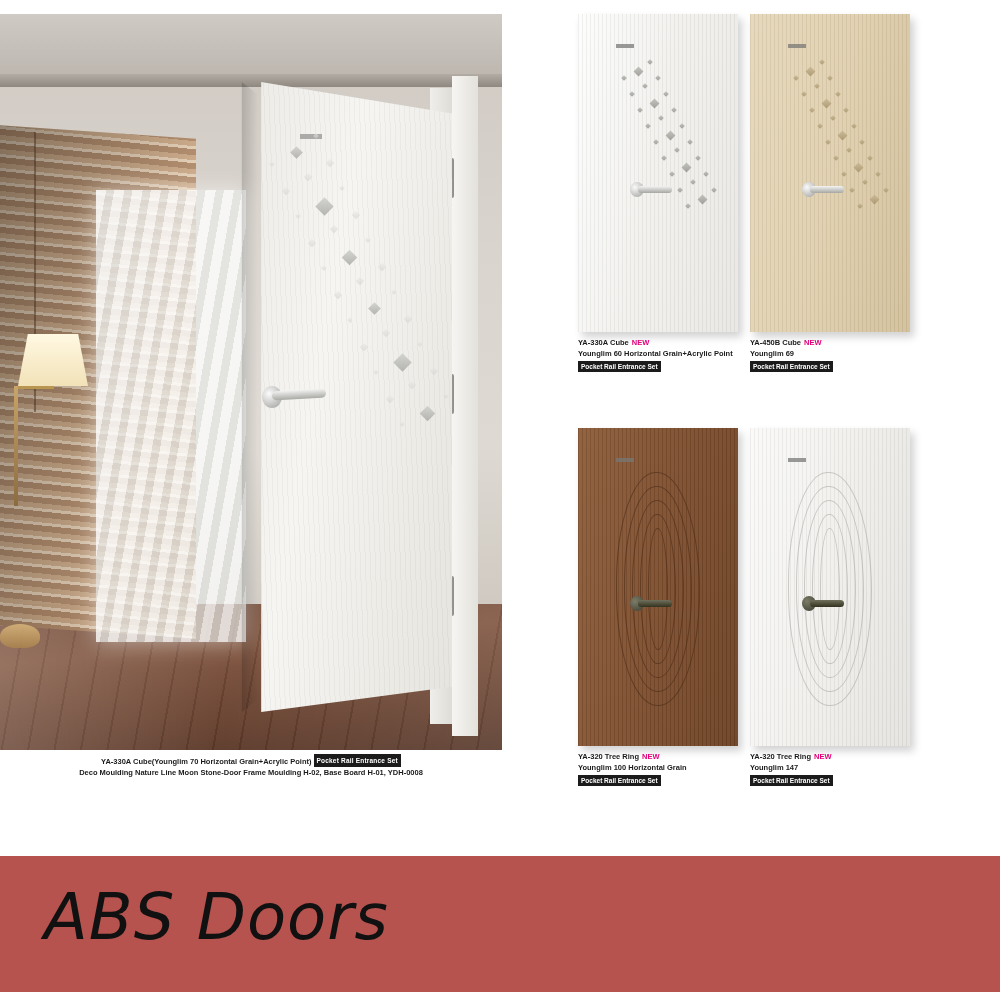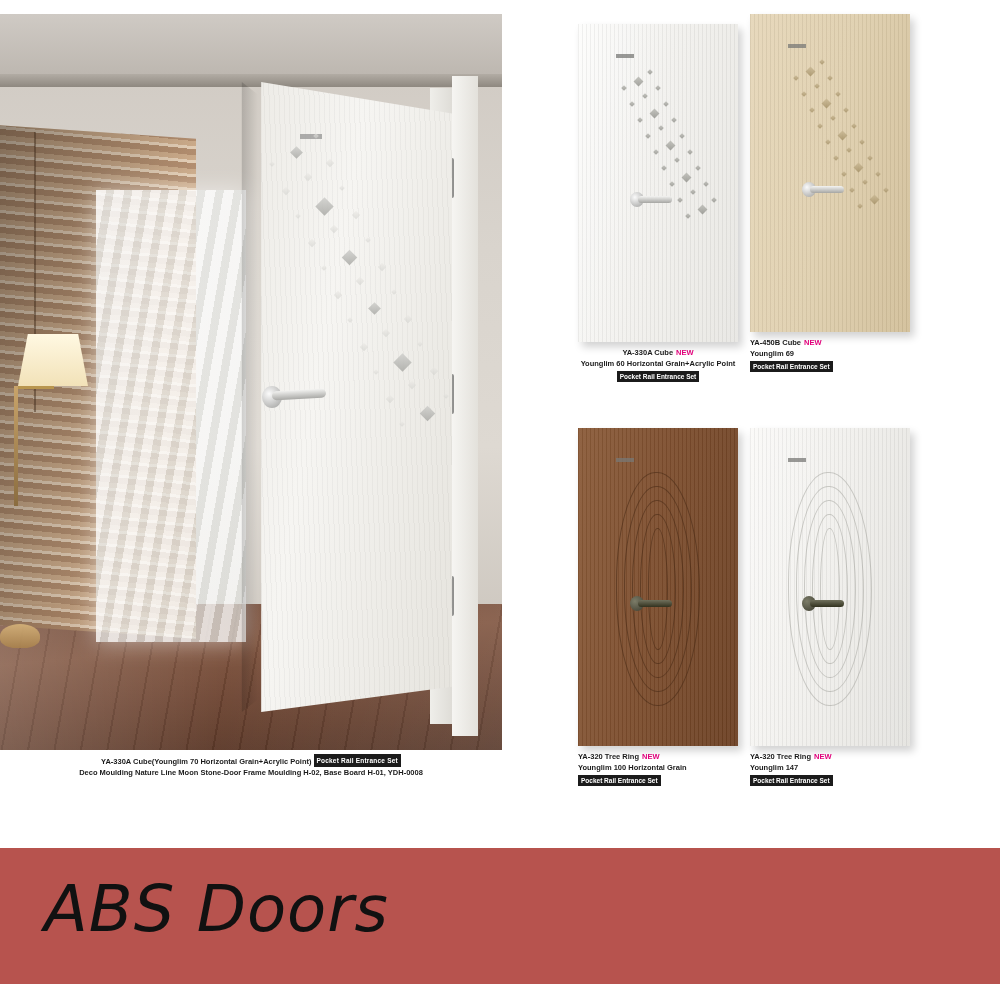--- a/index.html
+++ b/index.html
@@ -282,21 +282,21 @@
     background: #1b1b1b;
     color: #fff;
     font-size: 6.5px;
     line-height: 9px;
     padding: 1px 3px;
   }
 
   
   .footer {
     position: absolute;
-    left: 0; bottom: 16px;
+    left: 0; bottom: 8px;
     width: 1000px; height: 136px;
     background: #b7534e;
   }
   .footer-title {
     position: absolute;
     left: 44px; top: 24px;
     font-family: "DejaVu Sans", sans-serif;
     font-style: italic;
     font-size: 64px;
     color: #111111;
@@ -386,21 +386,21 @@
 
 <div class="hero-caption">
   <div>
     <span class="code">YA-330A Cube</span><span>(Younglim 70 Horizontal Grain+Acrylic Point)</span><span class="tag-inline">Pocket Rail Entrance Set</span>
   </div>
   <div class="line2">Deco Moulding Nature Line Moon Stone-Door Frame Moulding H-02, Base Board H-01, YDH-0008</div>
 </div>
 
 <div class="grid">
 
-  <div class="cell" style="left:18px; top:16px;text-align:center;">
+  <div class="cell" style="left:18px; top:6px;">
     <div class="panel white">
       <div class="panel-grain"></div>
       <div class="p-plaque"></div>
       <div class="mini-motif" id="m0">
           <div class="mini-cube" style="width: 4px; height: 4px; left: 4px; top: 4px;"></div>
           <div class="mini-cube" style="width: 7px; height: 7px; left: 17px; top: -4px;"></div>
           <div class="mini-cube" style="width: 4px; height: 4px; left: 30px; top: -12px;"></div>
           <div class="mini-cube" style="width: 4px; height: 4px; left: 12px; top: 20px;"></div>
           <div class="mini-cube" style="width: 4px; height: 4px; left: 25px; top: 12px;"></div>
           <div class="mini-cube" style="width: 4px; height: 4px; left: 38px; top: 4px;"></div>

